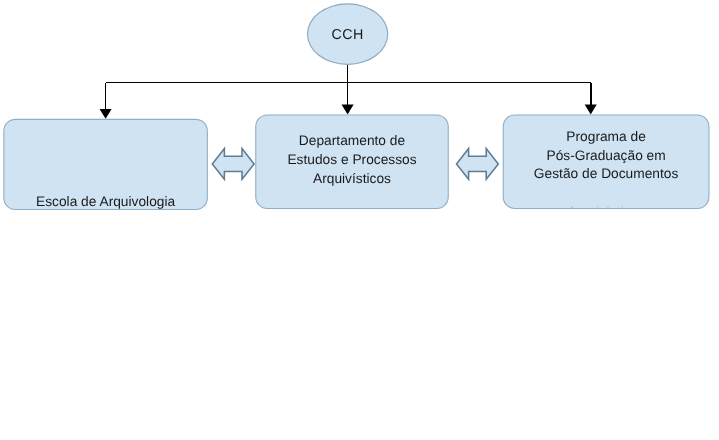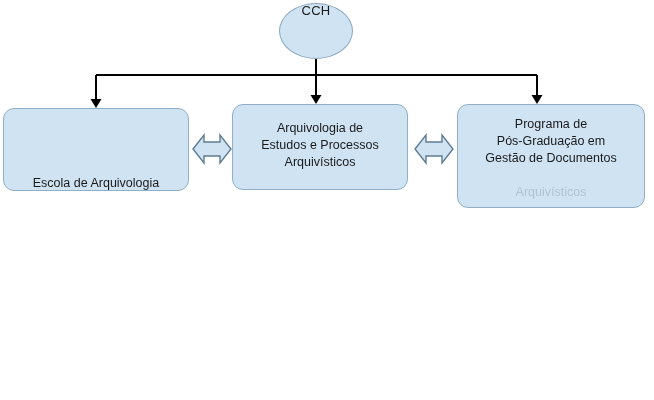--- a/index.html
+++ b/index.html
@@ -33,21 +33,21 @@
     position: absolute;
     left: 279px;
     top: 3px;
     width: 74px;
     height: 56px;
     border-radius: 50%;
     background: #cfe3f3;
     border: 1px solid #8ba8bf;
     box-sizing: border-box;
     display: flex;
-    align-items: flex-start;
+    align-items: center;
     justify-content: center;
   }
   .node-ellipse .label {
     font-size: 13px;
     color: #1a1a1a;
     letter-spacing: 0.3px;
     line-height: 1.1;
   }
 
   
@@ -88,21 +88,21 @@
     height: 86px;
   }
   #box-departamento .label {
     top: 15px;
   }
 
   #box-programa {
     left: 457px;
     top: 104px;
     width: 188px;
-    height: 104px;
+    height: 86px;
   }
   #box-programa .label {
     top: 11px;
   }
   
   #box-programa .label-clipped {
     position: absolute;
     left: 0;
     right: 0;
     top: 79px;
@@ -150,21 +150,21 @@
 
   <div class="node-ellipse">
     <span class="label">CCH</span>
   </div>
 
   <div class="node-box" id="box-escola">
     <span class="label">Escola de Arquivologia</span>
   </div>
 
   <div class="node-box" id="box-departamento">
-    <span class="label">Arquivologia de
+    <span class="label">Departamento de
 Estudos e Processos
 Arquivísticos</span>
   </div>
 
   <div class="node-box" id="box-programa">
     <span class="label">Programa de
 Pós-Graduação em
 Gestão de Documentos</span>
     <span class="label-clipped">Arquivísticos</span>
   </div>

